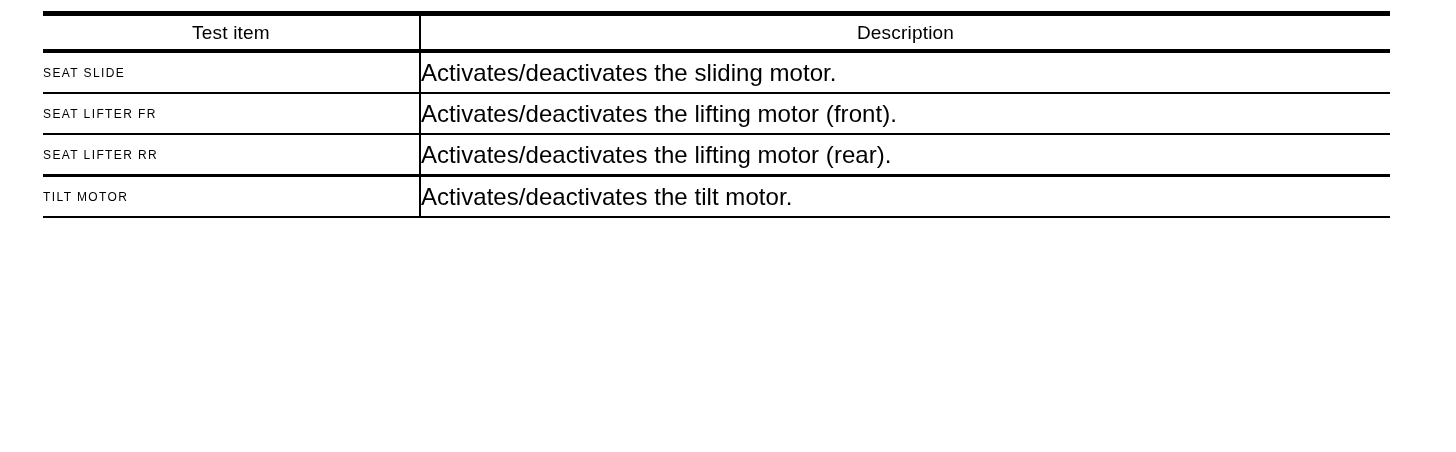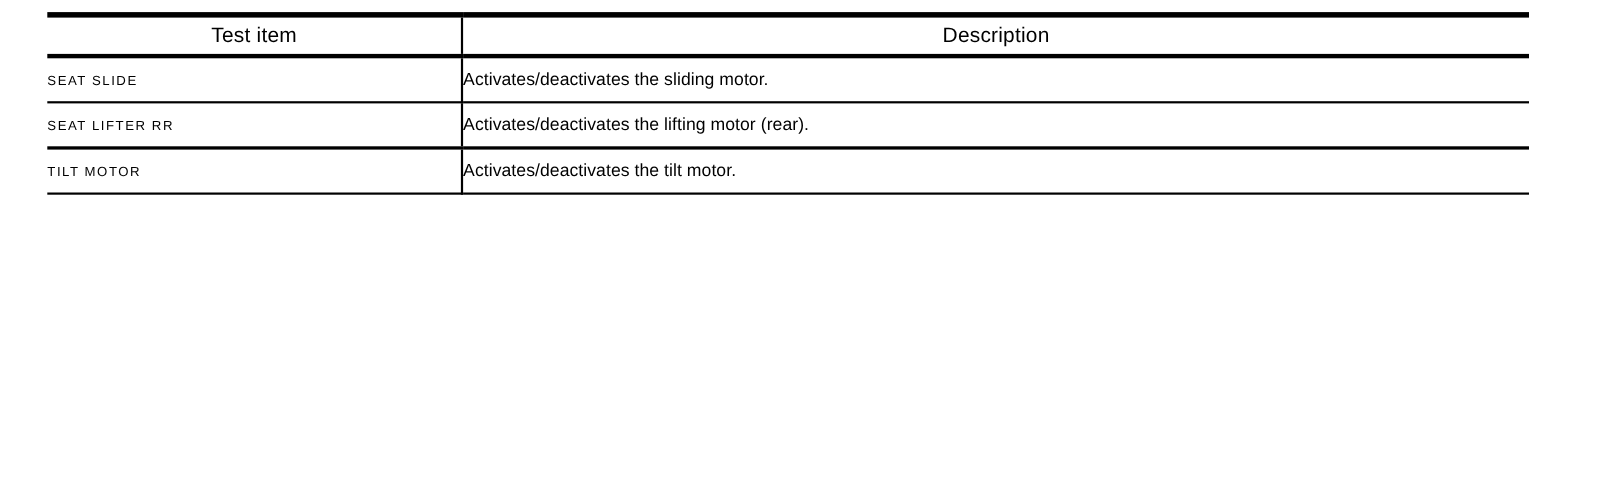--- a/index.html
+++ b/index.html
@@ -81,21 +81,21 @@
   td.cell-item {
     height: 39px;
     font-size: 12px;
     letter-spacing: 1.4px;
     padding-left: 14px;
     white-space: nowrap;
   }
 
   td.cell-desc {
     height: 39px;
-    font-size: 16px;
+    font-size: 24px;
     letter-spacing: 0.05px;
     padding-left: 15px;
     white-space: nowrap;
   }
 </style>
 </head>
 <body>
 
 <div id="page">
   <div id="table-wrap">
@@ -108,20 +108,24 @@
         <tr class="row-head">
           <th class="cell-item">Test item</th>
           <th class="cell-desc">Description</th>
         </tr>
       </thead>
       <tbody>
         <tr class="rule-thin">
           <td class="cell-item">SEAT SLIDE</td>
           <td class="cell-desc">Activates/deactivates the sliding motor.</td>
         </tr>
+        <tr class="rule-thin">
+          <td class="cell-item">SEAT LIFTER FR</td>
+          <td class="cell-desc">Activates/deactivates the lifting motor (front).</td>
+        </tr>
         <tr class="rule-thick">
           <td class="cell-item">SEAT LIFTER RR</td>
           <td class="cell-desc">Activates/deactivates the lifting motor (rear).</td>
         </tr>
         <tr class="rule-thin">
           <td class="cell-item">TILT MOTOR</td>
           <td class="cell-desc">Activates/deactivates the tilt motor.</td>
         </tr>
       </tbody>
     </table>

